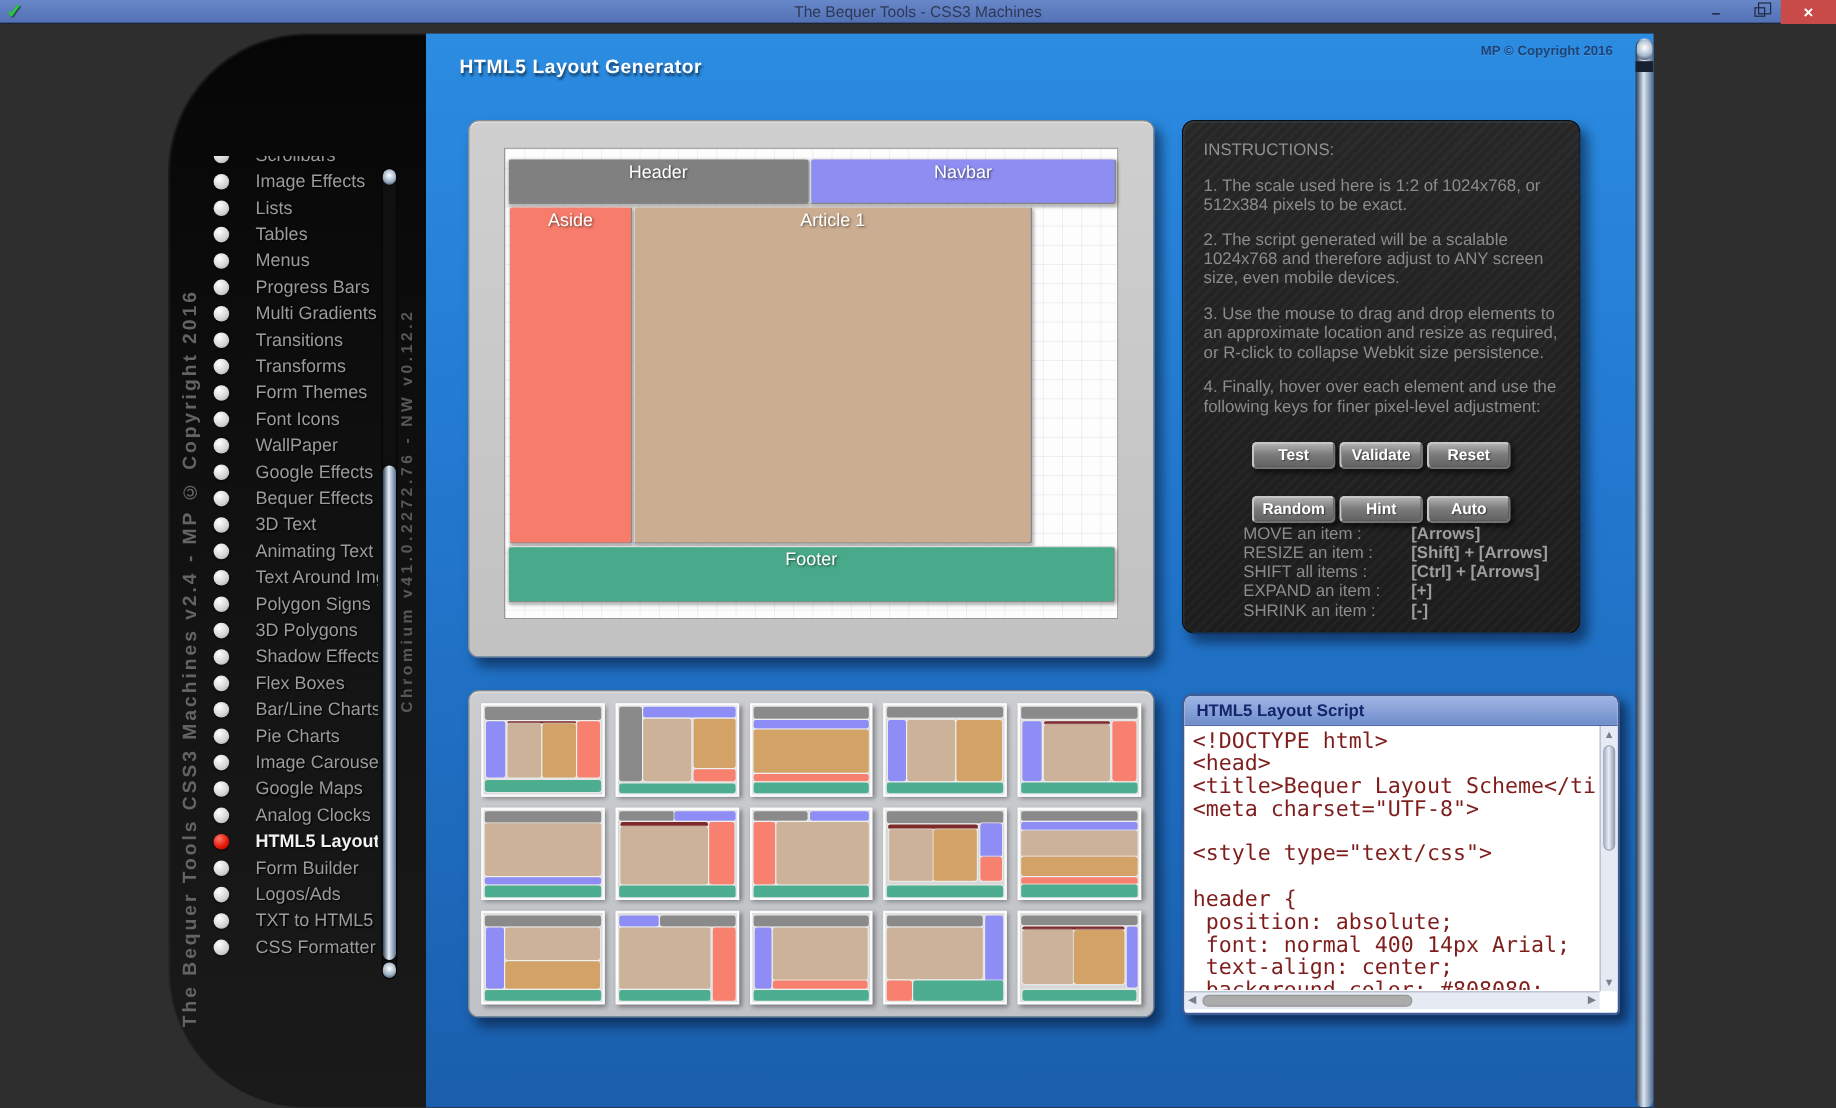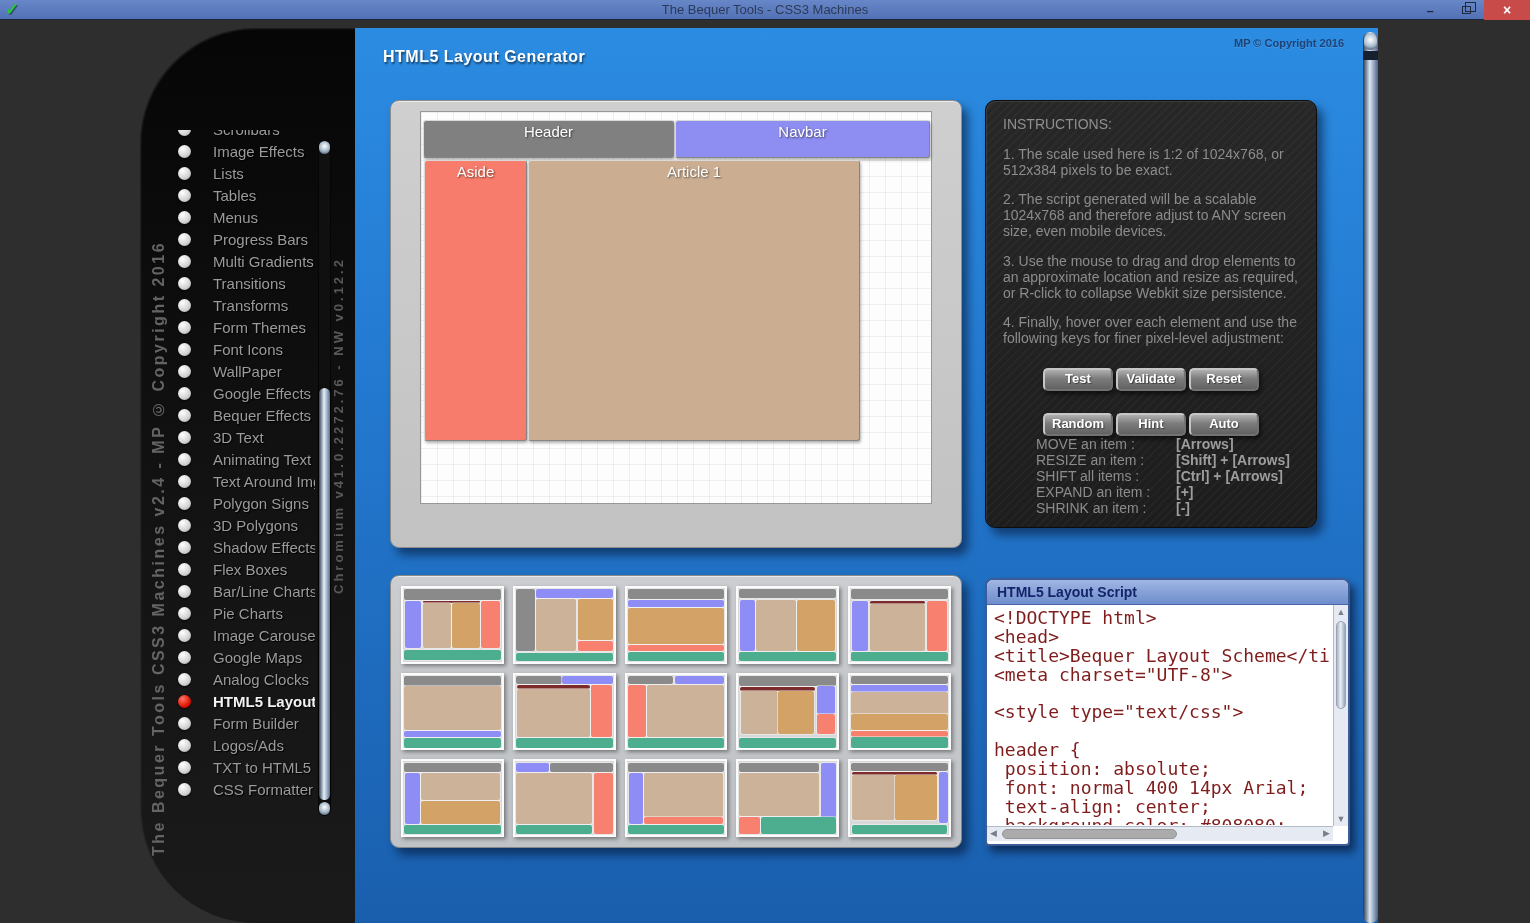--- a/index.html
+++ b/index.html
@@ -79,21 +79,21 @@
 
   .watermark{ position:absolute; left:712px; top:262px; font-size:38px; font-weight:bold;
     color:rgba(235,240,245,.30); letter-spacing:2px; z-index:30; pointer-events:none;
     text-shadow:0 1px 2px rgba(0,0,0,.15);}
   .watermark sup{ font-size:13px; }
 
   
   .designer{ position:absolute; left:35px; top:72px; width:572px; height:448px;
     background:linear-gradient(#cfcfcf,#c2c2c2); border:1px solid #8d8d8d; border-radius:9px;
     box-shadow:6px 7px 10px rgba(0,8,28,.5), inset 0 1px 0 #ececec;}
-  .canvas{ position:absolute; left:29px; top:10px; width:512px; height:393px;
+  .canvas{ position:absolute; left:29px; top:22px; width:512px; height:393px;
     background:#fdfdfd; border:1px solid #979797;
     background-image:
       linear-gradient(rgba(140,150,165,.14) 1px, transparent 1px),
       linear-gradient(90deg, rgba(140,150,165,.14) 1px, transparent 1px);
     background-size:16px 16px;}
   .dblock{ position:absolute; border:1px outset #d9d9d9; border-radius:3px; color:#fff;
     font-size:15px; text-align:center; padding-top:2px;
     text-shadow:1px 1px 2px rgba(0,0,0,.55); box-shadow:1px 2px 3px rgba(0,0,0,.3); cursor:move;}
 
   
@@ -305,20 +305,21 @@
 <div class="main">
   <div class="main-title">HTML5 Layout Generator</div>
   <div class="main-copy">MP © Copyright 2016</div>
 
   <div class="designer">
     <div class="canvas" id="canvas">
         <div class="dblock" style="left: 2px; top: 8px; width: 251px; height: 38px; background: rgb(128, 128, 128);"><span>Header</span></div>
         <div class="dblock" style="left: 254px; top: 8px; width: 255px; height: 38px; background: rgb(141, 141, 242);"><span>Navbar</span></div>
         <div class="dblock" style="left: 3px; top: 48px; width: 103px; height: 281px; background: rgb(248, 124, 107);"><span>Aside</span></div>
         <div class="dblock" style="left: 107px; top: 48px; width: 332px; height: 281px; background: rgb(203, 174, 146);"><span>Article 1</span></div>
+        <div class="dblock" style="left: 2px; top: 331px; width: 506px; height: 47px; background: rgb(72, 170, 138);"><span>Footer</span></div>
       </div>
   </div>
 
   <div class="instructions">
     <h2>INSTRUCTIONS:</h2>
     <div id="instr-paras">
         <p>1. The scale used here is 1:2 of 1024x768, or 512x384 pixels to be exact.</p>
         <p>2. The script generated will be a scalable 1024x768 and therefore adjust to ANY screen size, even mobile devices.</p>
         <p>3. Use the mouse to drag and drop elements to an approximate location and resize as required, or R-click to collapse Webkit size persistence.</p>
         <p>4. Finally, hover over each element and use the following keys for finer pixel-level adjustment:</p>

